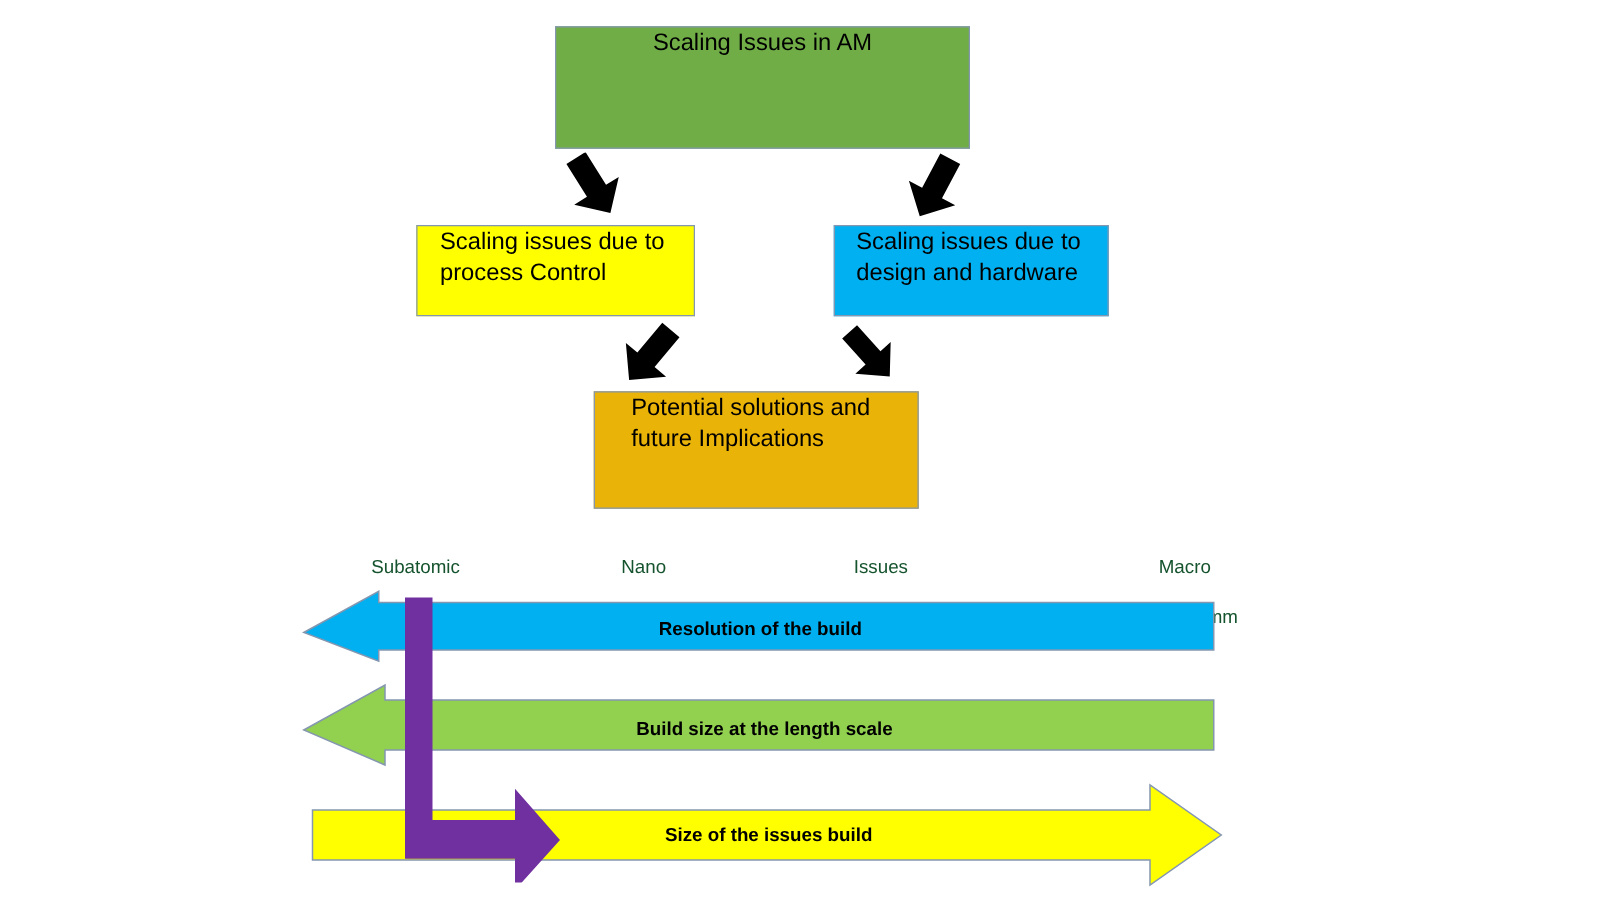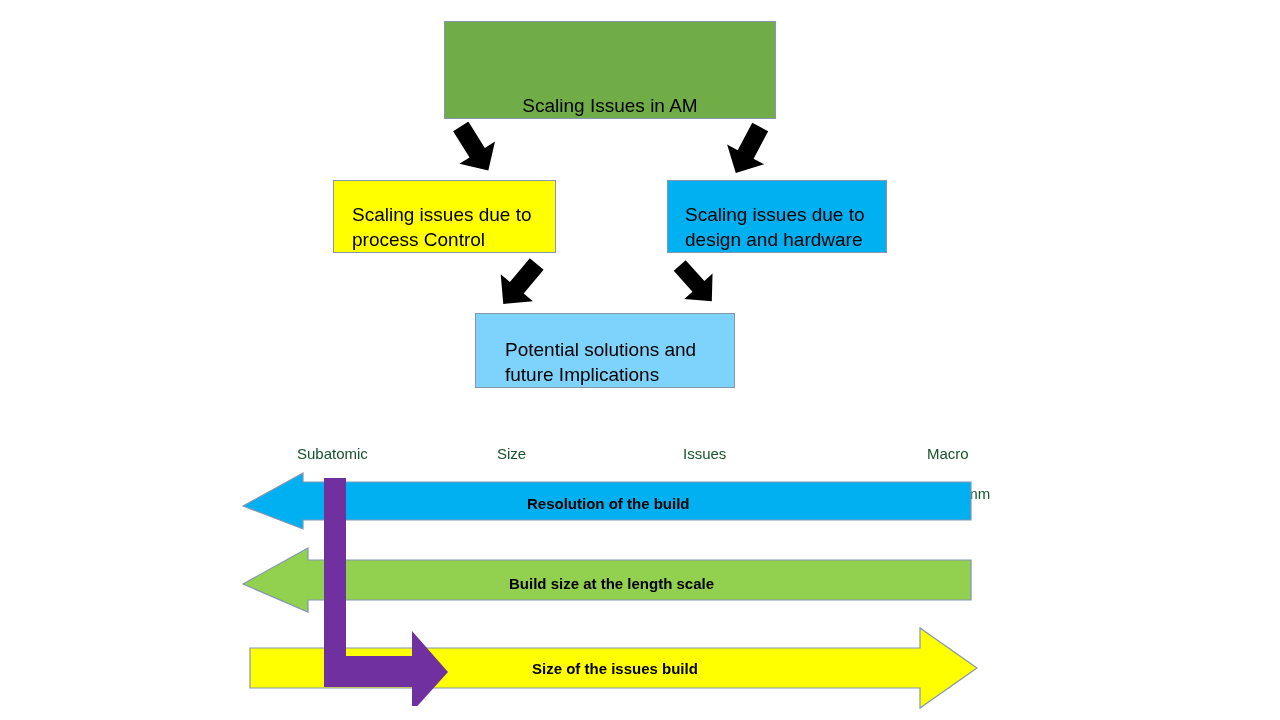--- a/index.html
+++ b/index.html
@@ -1,31 +1,31 @@
 <!DOCTYPE html>
 <html><head>
 <meta charset="utf-8">
 <style>
   html,body{margin:0;padding:0;background:#ffffff;}
   body{width:1280px;height:720px;overflow:hidden;font-family:"Liberation Sans",sans-serif;}
   #stage{position:relative;width:1280px;height:720px;background:#fff;}
 
   .box{position:absolute;box-sizing:border-box;border:1px solid #8496b0;
-       display:flex;align-items:flex-end;}
+       display:flex;align-items:flex-start;}
   .box-text{font-size:19px;line-height:25px;color:#000;white-space:pre-line;}
 
   #box-root{left:444px;top:21px;width:332px;height:98px;background:#70ad47;
             justify-content:center;}
   #box-root .box-text{text-align:center;}
 
   #box-process{left:333px;top:180px;width:223px;height:73px;background:#ffff00;
                padding-left:18px;}
   #box-design{left:667px;top:180px;width:220px;height:73px;background:#00b0f0;
               padding-left:17px;}
-  #box-solutions{left:475px;top:313px;width:260px;height:75px;background:#7dd3fc;
+  #box-solutions{left:475px;top:313px;width:260px;height:94px;background:#eab308;
                  padding-left:29px;}
 
   .conn{position:absolute;}
 
   
   .scale-label{position:absolute;font-size:15px;line-height:20px;color:#14532d;
                white-space:pre-line;}
   .scale-label i{font-family:"Liberation Serif",serif;font-style:italic;}
 
   
@@ -81,21 +81,21 @@
     <g transform="rotate(-42 31 26)">
       <path d="M24,2 L40,2 L40,30 L51,30 L32,50 L13,30 L24,30 Z" fill="#000"></path>
     </g>
   </svg>
 
   <div class="scale-label" style="left:297px;top:424px;">
     <div>Subatomic</div>
     <div>(&gt;24<i>Å</i>)</div>
   </div>
   <div class="scale-label" style="left:497px;top:424px;">
-    <div>Size</div>
+    <div>Nano</div>
     <div>1-100nm</div>
   </div>
   <div class="scale-label" style="left:683px;top:424px;">
     <div>Issues</div>
     <div>0.1-1000<i>μm</i></div>
   </div>
   <div class="scale-label" style="left:891px;top:424px;margin-left:36px;">
     <div>Macro</div>
     <div>1-100mm</div>
   </div>

